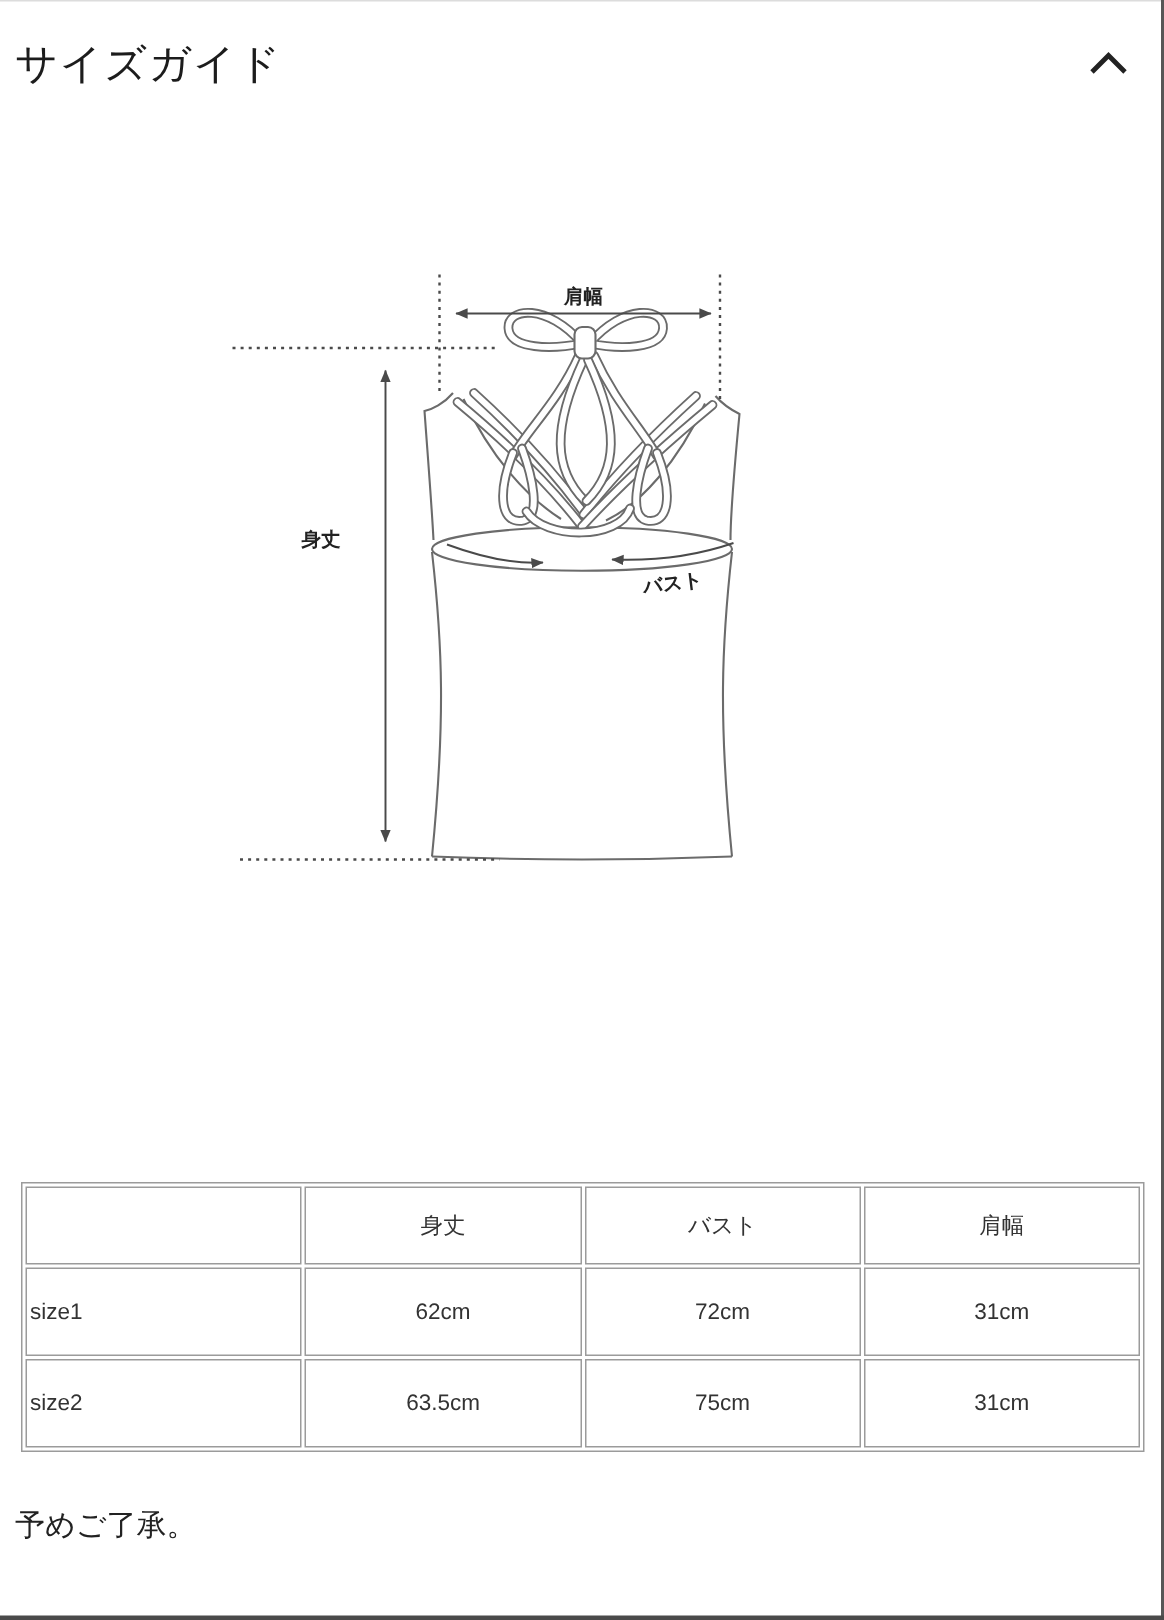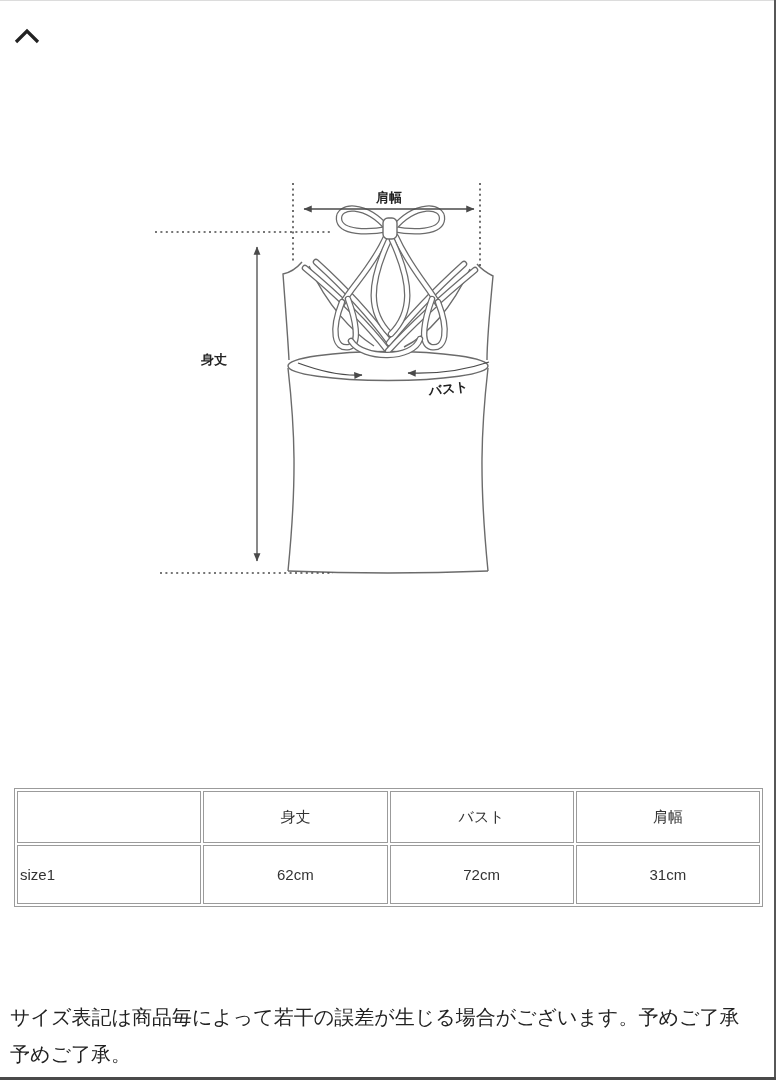--- a/index.html
+++ b/index.html
@@ -44,20 +44,21 @@
   
   .size-note{position:absolute;top:999px;left:10px;width:760px;font-size:20px;line-height:37px;color:#222;}
   .size-note span{display:block;}
 </style>
 </head>
 <body>
 
 <div class="top-hairline"></div>
 
 <div class="sg-header">
+  <div class="sg-title">サイズガイド</div>
   <button class="collapse-btn">
     <svg width="30" height="22" viewBox="0 0 30 22">
       <polyline points="4,16 15,5 26,16" fill="none" stroke="#222" stroke-width="3.2" stroke-linecap="butt" stroke-linejoin="miter"></polyline>
     </svg>
   </button>
 </div>
 
 <svg class="diagram-svg" width="776" height="660" viewBox="0 0 776 660">
   <defs>
     <marker id="arrF" viewBox="0 0 10 10" refX="8.5" refY="5" markerWidth="7" markerHeight="7" orient="auto-start-reverse">
@@ -153,22 +154,27 @@
       <th>肩幅</th>
     </tr>
   </thead>
   <tbody>
     <tr>
       <td class="row-label">size1</td>
       <td>62cm</td>
       <td>72cm</td>
       <td>31cm</td>
     </tr>
+    <tr>
+      <td class="row-label">size2</td>
+      <td>63.5cm</td>
+      <td>75cm</td>
+      <td>31cm</td>
+    </tr>
   </tbody>
 </table>
 
 <div class="size-note">
-  <span>サイズ表記は商品毎によって若干の誤差が生じる場合がございます。予めご了承</span>
   <span>予めご了承。</span>
 </div>
 
 <div class="right-edge"></div>
 <div class="bottom-bar"></div>
 
 </body></html>

